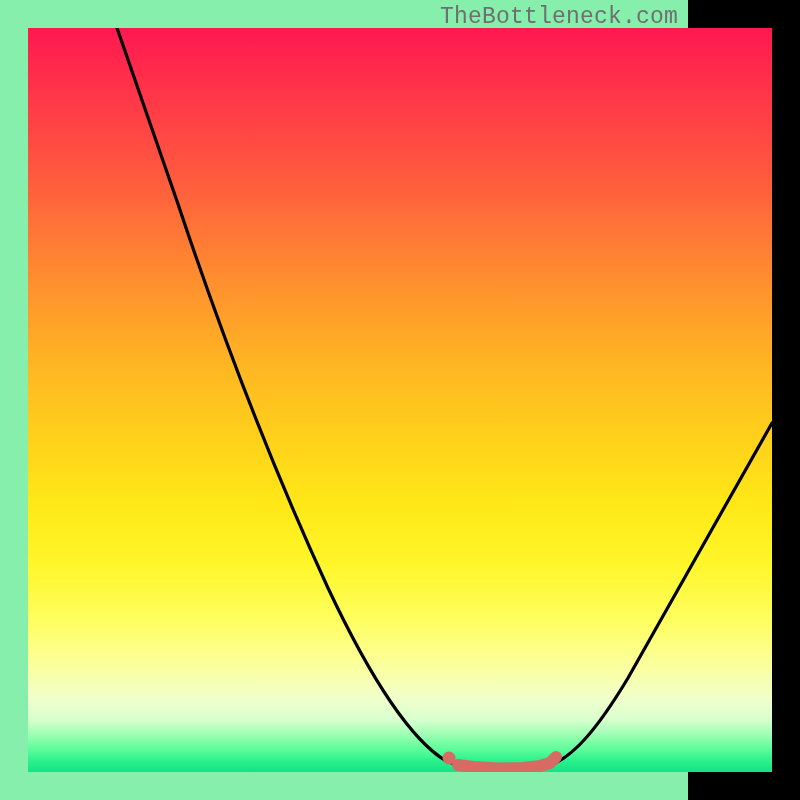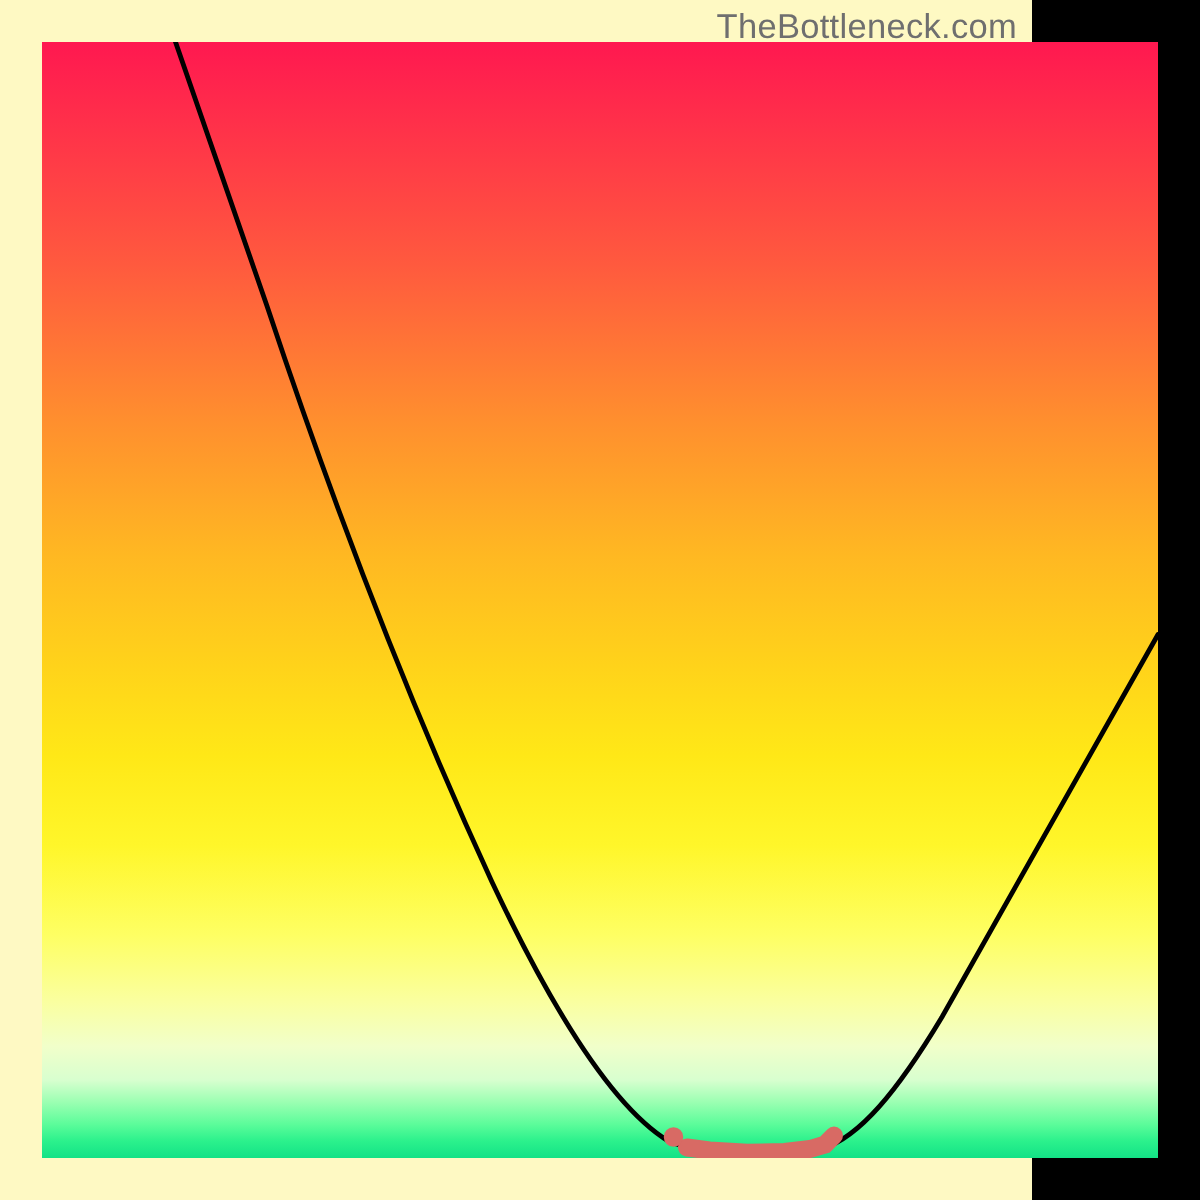--- a/index.html
+++ b/index.html
@@ -10,21 +10,22 @@
     background: #000;
     overflow: hidden;
     font-family: Arial, Helvetica, sans-serif;
   }
   .frame {
     position: absolute;
     left: 0;
     top: 0;
     width: 688px;
     height: 800px;
-    background: #fef9c3;
+    background: #86efac;
+    font-family: Liberation Mono, monospace;
   }
   .plot-wrap {
     position: absolute;
     left: 28px;
     top: 28px;
     width: 744px;
     height: 744px;
   }
   .gradient-bg {
     position: absolute;

